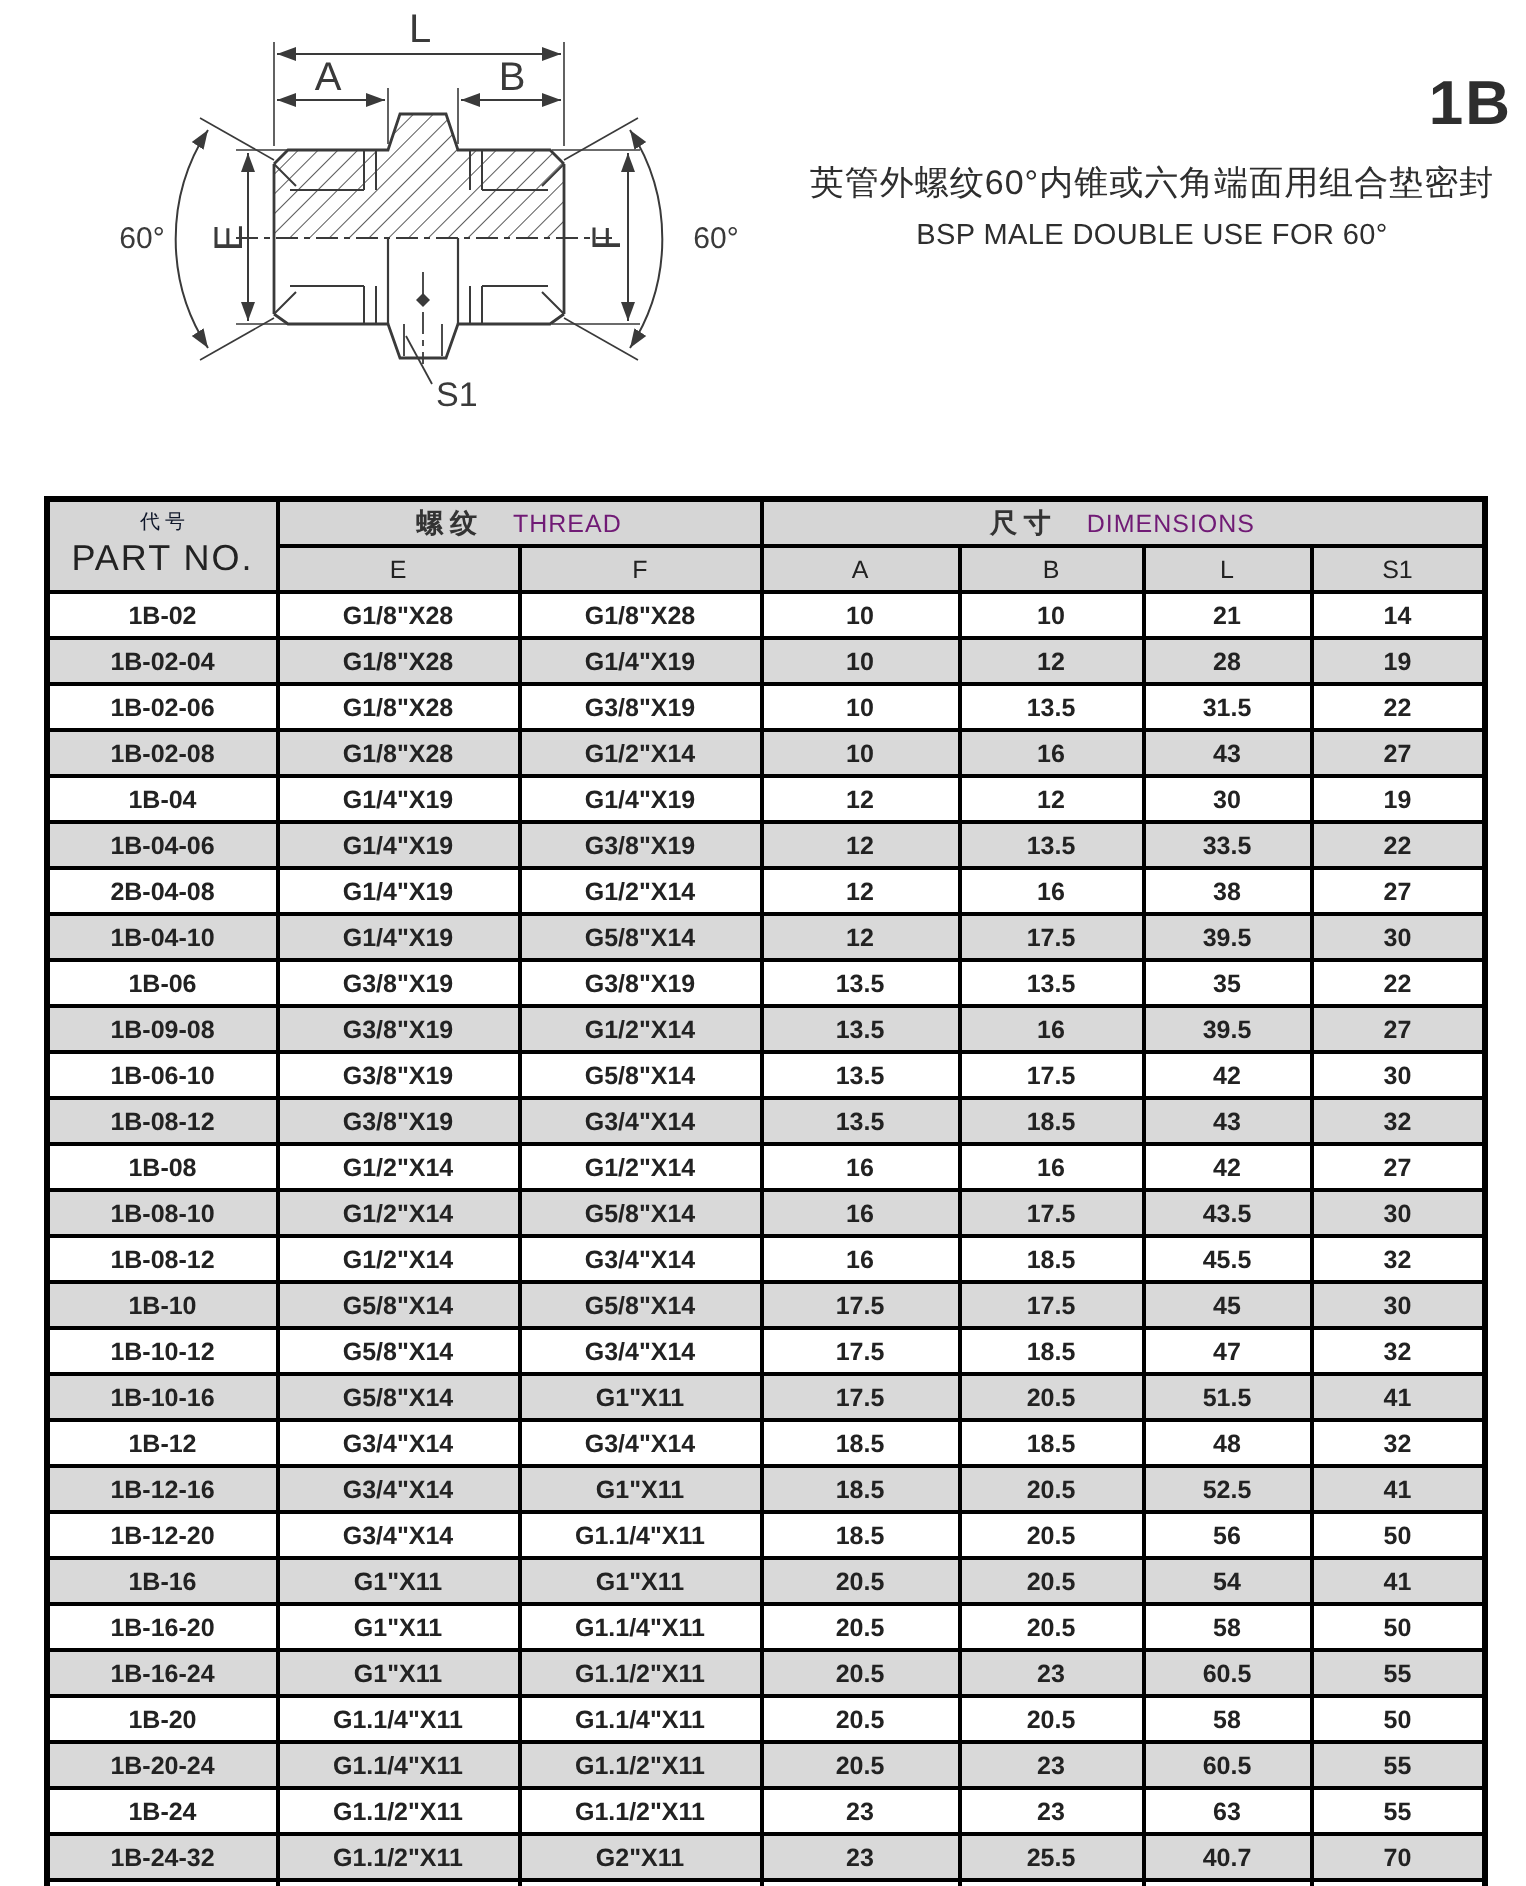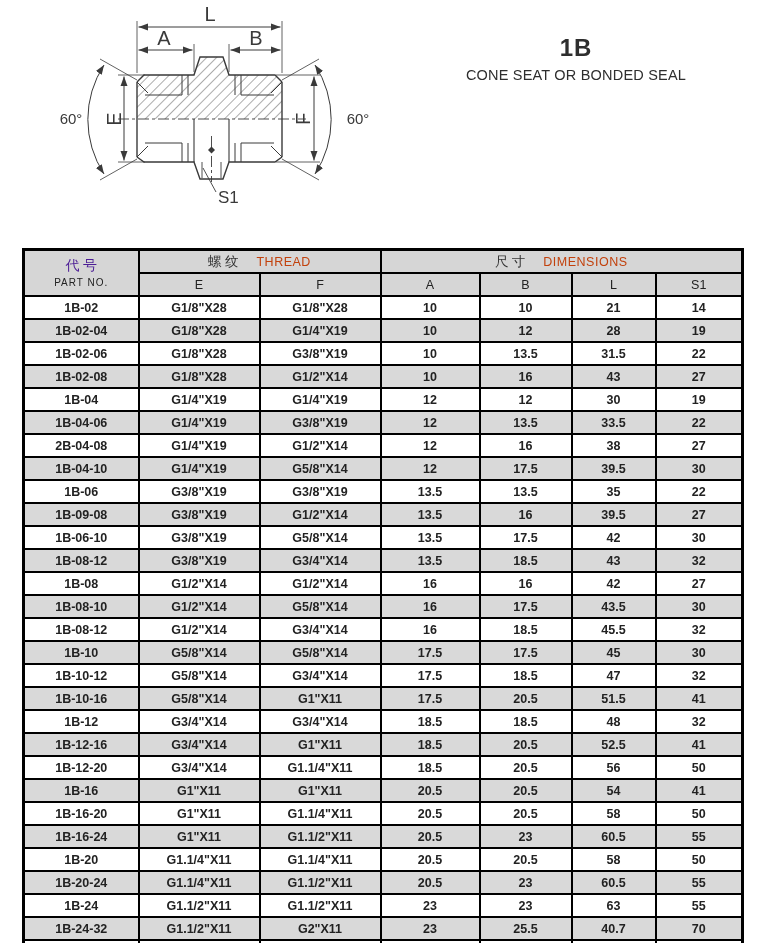--- a/index.html
+++ b/index.html
@@ -1,43 +1,43 @@
 <!DOCTYPE html>
 <html style="--hdr-bg: #d6d6d6; --alt-bg: #d9d9d9; --border-c: #000000;"><head>
 <meta charset="utf-8">
 <style>
   html,body{margin:0;padding:0;background:#ffffff;}
   .page{position:relative;width:763px;height:943px;background:#fff;overflow:hidden;
         font-family:"Liberation Sans","DejaVu Sans",sans-serif;color:#2b2b2b;}
 
   
   .title-block{position:absolute;left:396px;top:36px;width:360px;text-align:center;color:#2e2e2e;}
-  .model{font-size:24px;font-weight:bold;letter-spacing:1px;line-height:1;}
+  .model{font-size:31px;font-weight:bold;letter-spacing:1px;line-height:1;text-align:right;}
   .cn-title{font-size:17px;margin-top:13px;letter-spacing:.5px;white-space:nowrap;
             font-family:"Liberation Sans","DejaVu Sans",sans-serif;}
   .en-title{font-size:14.5px;margin-top:7px;line-height:1.22;letter-spacing:.2px;}
 
   
   .drawing{position:absolute;left:14px;top:2px;}
   .drawing text{font-family:"Liberation Sans","DejaVu Sans",sans-serif;fill:#3a3a3a;}
 
   
   table.dim{position:absolute;left:22px;top:248px;width:719px;border-collapse:collapse;
             table-layout:fixed;border:3px solid var(--border-c,#000);}
   table.dim td{border:2px solid var(--border-c,#000);text-align:center;vertical-align:middle;
                font-size:12.5px;padding:0;height:21px;color:#222;background:#fff;overflow:hidden;}
   table.dim thead td{background:var(--hdr-bg,#d6d6d6);}
   table.dim thead tr{height:21px;}
   table.dim tbody tr{height:21px;font-weight:bold;}
   table.dim tbody tr.alt td{background:var(--alt-bg,#d9d9d9);}
-  .hdr-cn{font-size:13.5px;font-family:"Liberation Serif","DejaVu Serif",serif;color:#333;}
+  .hdr-cn{font-size:13.5px;font-family:"Liberation Serif","DejaVu Serif",serif;color:#333;font-weight:bold;}
   .hdr-gap{margin-left:18px;font-family:"Liberation Sans","DejaVu Sans",sans-serif;
-           font-size:12.5px;letter-spacing:.5px;color:#c2410c;}
-  .part-l1{font-size:14px;font-family:"Liberation Serif","DejaVu Serif",serif;color:#4c1d95;line-height:1.3;}
-  .part-l2{font-size:10px;letter-spacing:1px;line-height:1.3;}
+           font-size:12.5px;letter-spacing:.5px;color:#701a75;}
+  .part-l1{font-size:10px;font-family:"Liberation Serif","DejaVu Serif",serif;color:#0f172a;line-height:1.3;}
+  .part-l2{font-size:18px;letter-spacing:1px;line-height:1.3;}
   .sub-h{font-size:13px;}
 </style>
 </head>
 <body>
 
 <div class="page">
 
   <svg class="drawing" width="370" height="230" viewBox="0 0 370 230">
     <defs>
       <marker id="arr" viewBox="0 0 10 10" refX="9.5" refY="5" markerWidth="10" markerHeight="10" orient="auto-start-reverse">
@@ -118,22 +118,23 @@
       <path d="M301,63 A100,100 0 0 1 301,172" stroke-width="1" marker-start="url(#arr)" marker-end="url(#arr)"></path>
     </g>
     <text x="344" y="122" text-anchor="middle" font-size="15">60°</text>
 
     <line x1="189" y1="166" x2="202" y2="190" stroke="#3a3a3a" stroke-width="0.9"></line>
     <text x="204" y="201" font-size="17">S1</text>
   </svg>
 
   <div class="title-block">
     <div class="model">1B</div>
+    <div class="cn-title">英管外螺纹60°内锥或六角端面用组合垫密封</div>
     <div class="en-title">
-      <div>CONE SEAT OR BONDED SEAL</div>
+      <div>BSP MALE DOUBLE USE FOR 60°</div>
     </div>
   </div>
 
   <table class="dim">
     <colgroup>
       <col style="width:115px">
         <col style="width:121px">
         <col style="width:121px">
       <col style="width:99px">
         <col style="width:92px">

